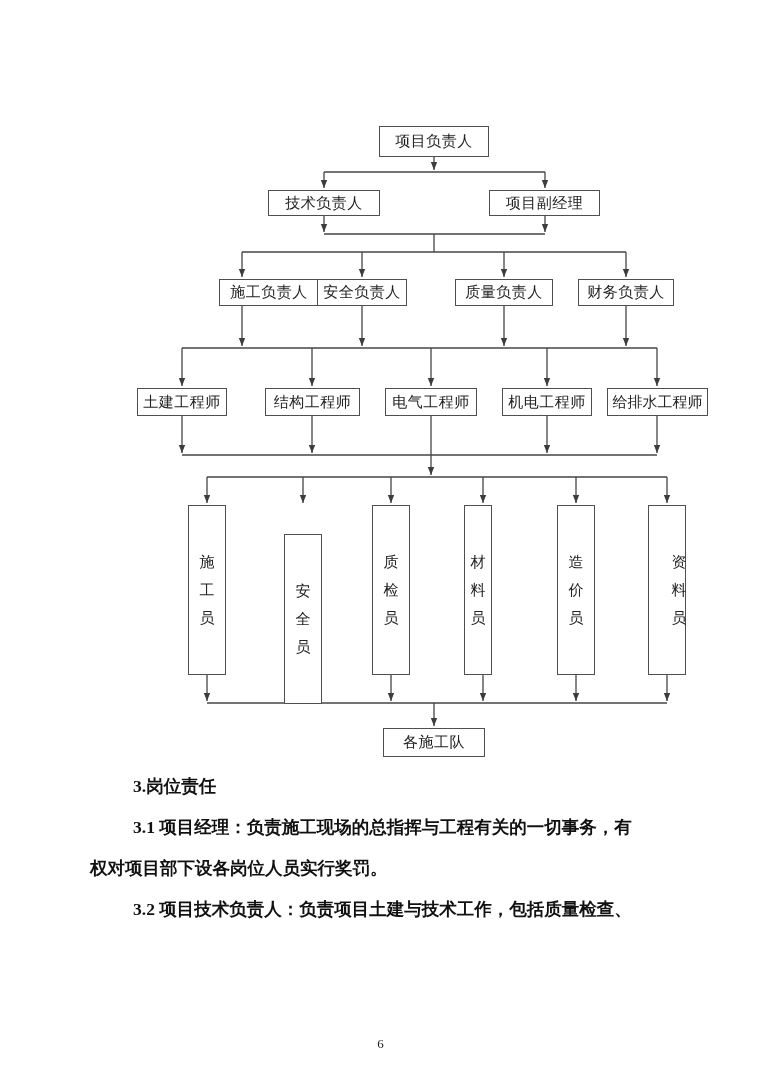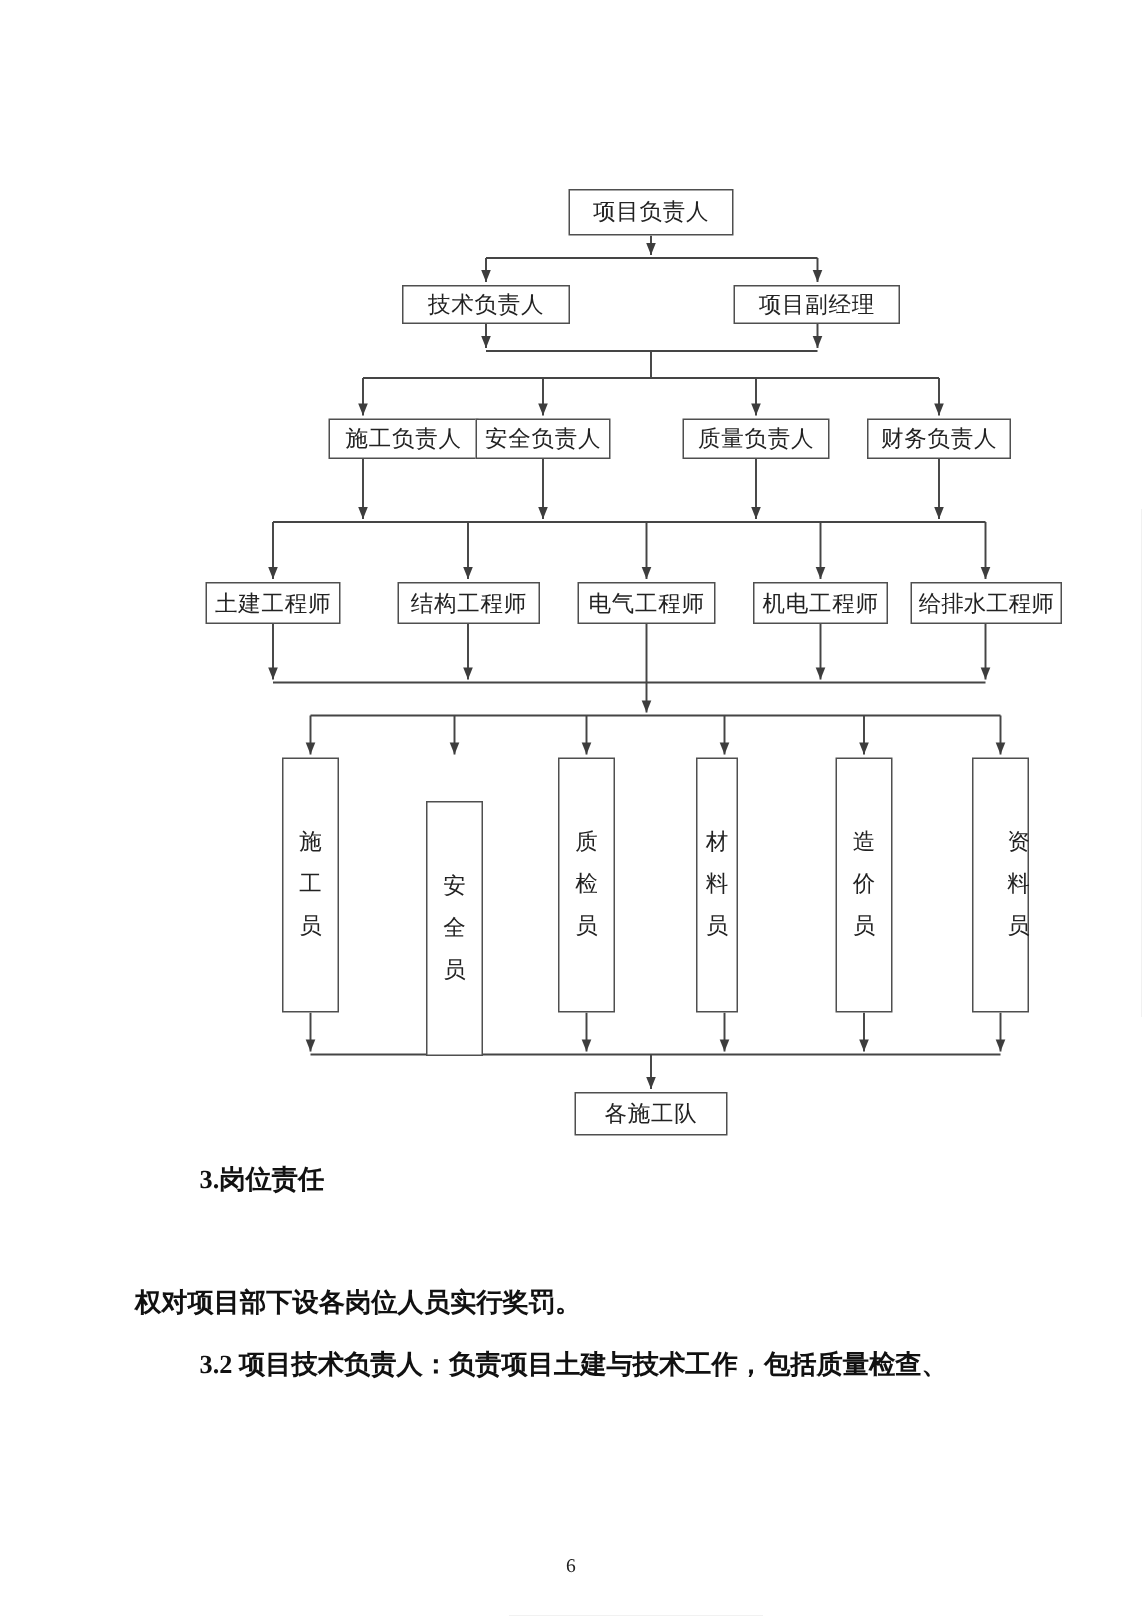--- a/index.html
+++ b/index.html
@@ -146,17 +146,18 @@
         <span class="vtext">造价员</span>
       </div>
     <div class="vnode v6">
         <span class="vtext">资料员</span>
       </div>
 
     <div class="node bx">各施工队</div>
   </div>
 
   <div class="tline t-heading">3.岗位责任</div>
+  <div class="tline t-p1a">3.1 项目经理：负责施工现场的总指挥与工程有关的一切事务，有</div>
   <div class="tline t-p1b">权对项目部下设各岗位人员实行奖罚。</div>
   <div class="tline t-p2a">3.2 项目技术负责人：负责项目土建与技术工作，包括质量检查、</div>
 
   <div class="pgnum">6</div>
 </div>
 
 </body></html>

